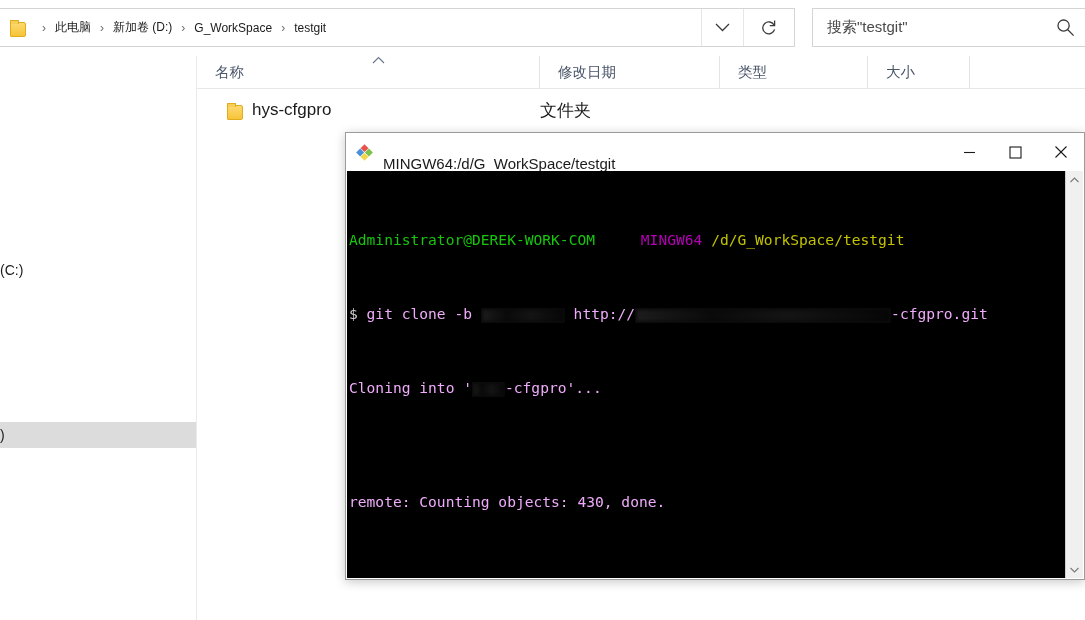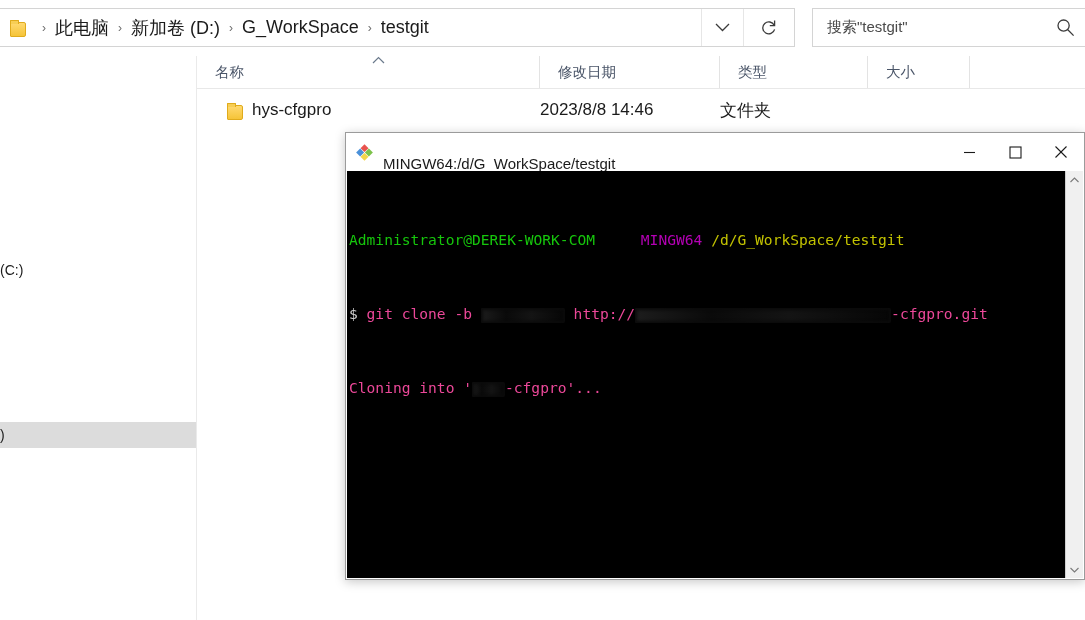--- a/index.html
+++ b/index.html
@@ -27,21 +27,21 @@
   .folder-ico::before {
     content: ""; position: absolute; left: 0; top: 2px; width: 14px; height: 13px;
     background: linear-gradient(180deg,#ffd970 0%, #f5c438 100%);
     border: 1px solid #e0ab1c; border-radius: 1px 2px 2px 1px;
   }
   .folder-ico::after {
     content: ""; position: absolute; left: 0; top: 0px; width: 7px; height: 3px;
     background: #f7ce55; border: 1px solid #e0ab1c; border-bottom: none; border-radius: 1px 1px 0 0;
   }
   .crumb {
-    font-size: 18px; color: #1b1b1b; white-space: nowrap;
+    font-size: 12px; color: #1b1b1b; white-space: nowrap;
     padding: 3px 2px; font-family: "Liberation Sans","DejaVu Sans",sans-serif;
   }
   .sep {
     color: #6d6d6d; font-size: 12px; padding: 0 7px; user-select: none; flex: none;
   }
   .chevron-btn {
     position: absolute; right: 52px; top: 0; width: 40px; height: 37px;
     display: flex; align-items: center; justify-content: center;
     border-left: 1px solid #e6e6e6;
   }
@@ -124,21 +124,21 @@
   .term-screen {
     flex: 1; padding: 4px 0 0 2px; overflow: hidden; white-space: pre;
     font-family: "DejaVu Sans Mono", "Liberation Mono", monospace;
     font-size: 14.6px; line-height: 18.5px; color: #cccccc;
     letter-spacing: 0px;
   }
   .term-line { height: 18.5px; white-space: pre; }
   .c-user  { color: #16c60c; }
   .c-mingw { color: #b400b4; padding-left: 37px; }
   .c-path  { color: #c3c300; }
-  .c-def   { color: #ec4899; margin-top: 40px; }
+  .c-def   { color: #f0abfc; margin-top: 40px; }
   .c-dollar{ color: #cccccc; }
   .redact {
     display: inline-block; background: #0d0d0d; color: transparent;
     border-radius: 2px; vertical-align: -3px;
     box-shadow: 0 0 3px 2px #0b0b0b inset;
     filter: blur(0.3px);
   }
   .redact.r1 { background: linear-gradient(90deg,#1d1d1d,#0a0a0a 30%,#141414 60%,#060606); }
   .term-scroll {
     width: 17px; background: #f0f0f0; border-left: 1px solid #cfcfcf;
@@ -215,21 +215,20 @@
     <div class="cell" style="left:671px; width:102px;text-align:right;">大小</div>
   </div>
   <div class="colheader-underline"></div>
 
   <div class="filelist">
     <div class="filerow">
       <div class="namecell">
         <span class="folder-ico"></span>
         <span>hys-cfgpro</span>
       </div>
-      <div class="datecell">2023/8/8 14:46</div>
       <div class="typecell">文件夹</div>
       <div class="sizecell"></div>
     </div>
   </div>
 
   <div class="term">
     <div class="term-title">
       <span class="git-icon">
         <svg width="19" height="19" viewBox="0 0 20 20">
           <polygon points="10,1.2 14.2,5.4 10,9.6 5.8,5.4" fill="#e8534e"></polygon>
@@ -261,20 +260,21 @@
 
     <div class="term-body">
       <div class="term-screen">
 
         <div class="term-line"><span class="c-user">Administrator@DEREK-WORK-COM</span><span class="c-def"> </span><span class="c-mingw">MINGW64</span><span class="c-def"> </span><span class="c-path">/d/G_WorkSpace/testgit</span></div>
 
         <div class="term-line"><span class="c-dollar">$ </span><span class="c-def">git clone -b </span><span class="redact r1" style="width:84px;height:15px;">testgit</span><span class="c-def"> http://</span><span class="redact r1" style="width:256px;height:15px;">xxxxxxxxxxxxxxxxxxxxxxxx</span><span class="c-def">-cfgpro.git</span></div>
 
         <div class="term-line"><span class="c-def">Cloning into '</span><span class="redact r1" style="width:33px;height:15px;">xxx</span><span class="c-def">-cfgpro'...</span></div>
 
+        <div class="term-line c-def">remote: Counting objects: 430, done.</div>
         
         
         
         
 
         
 
         
 
       </div>

